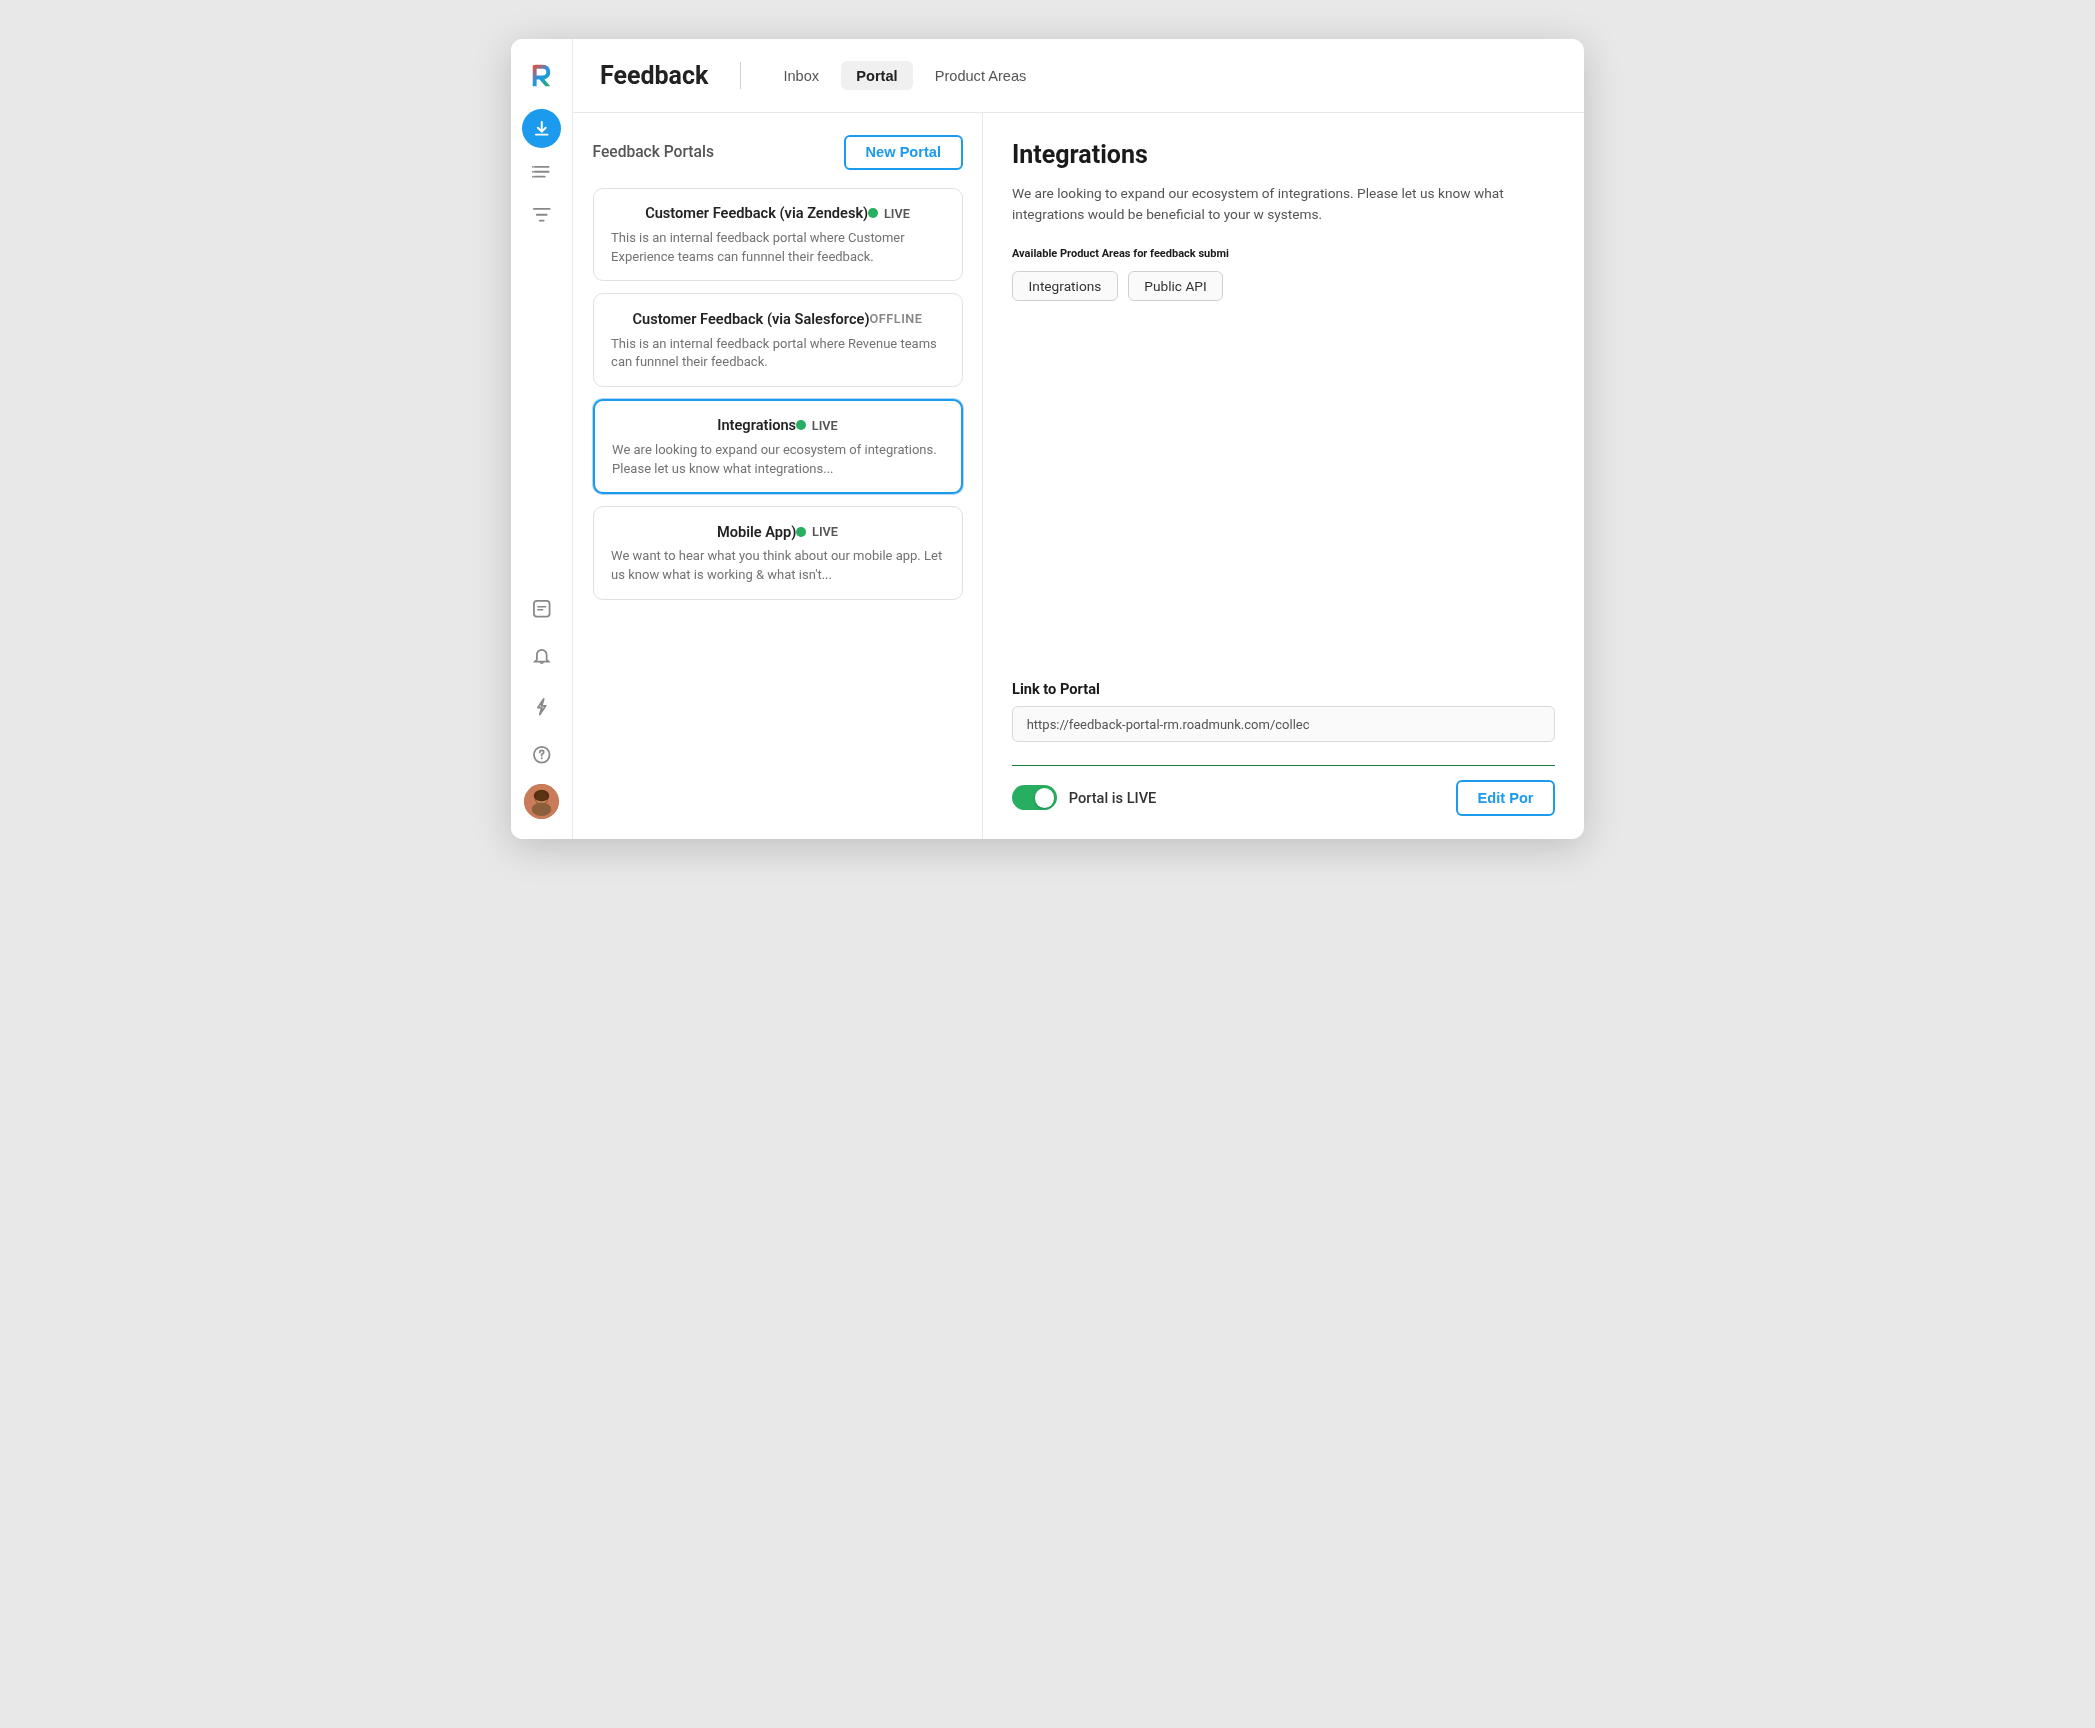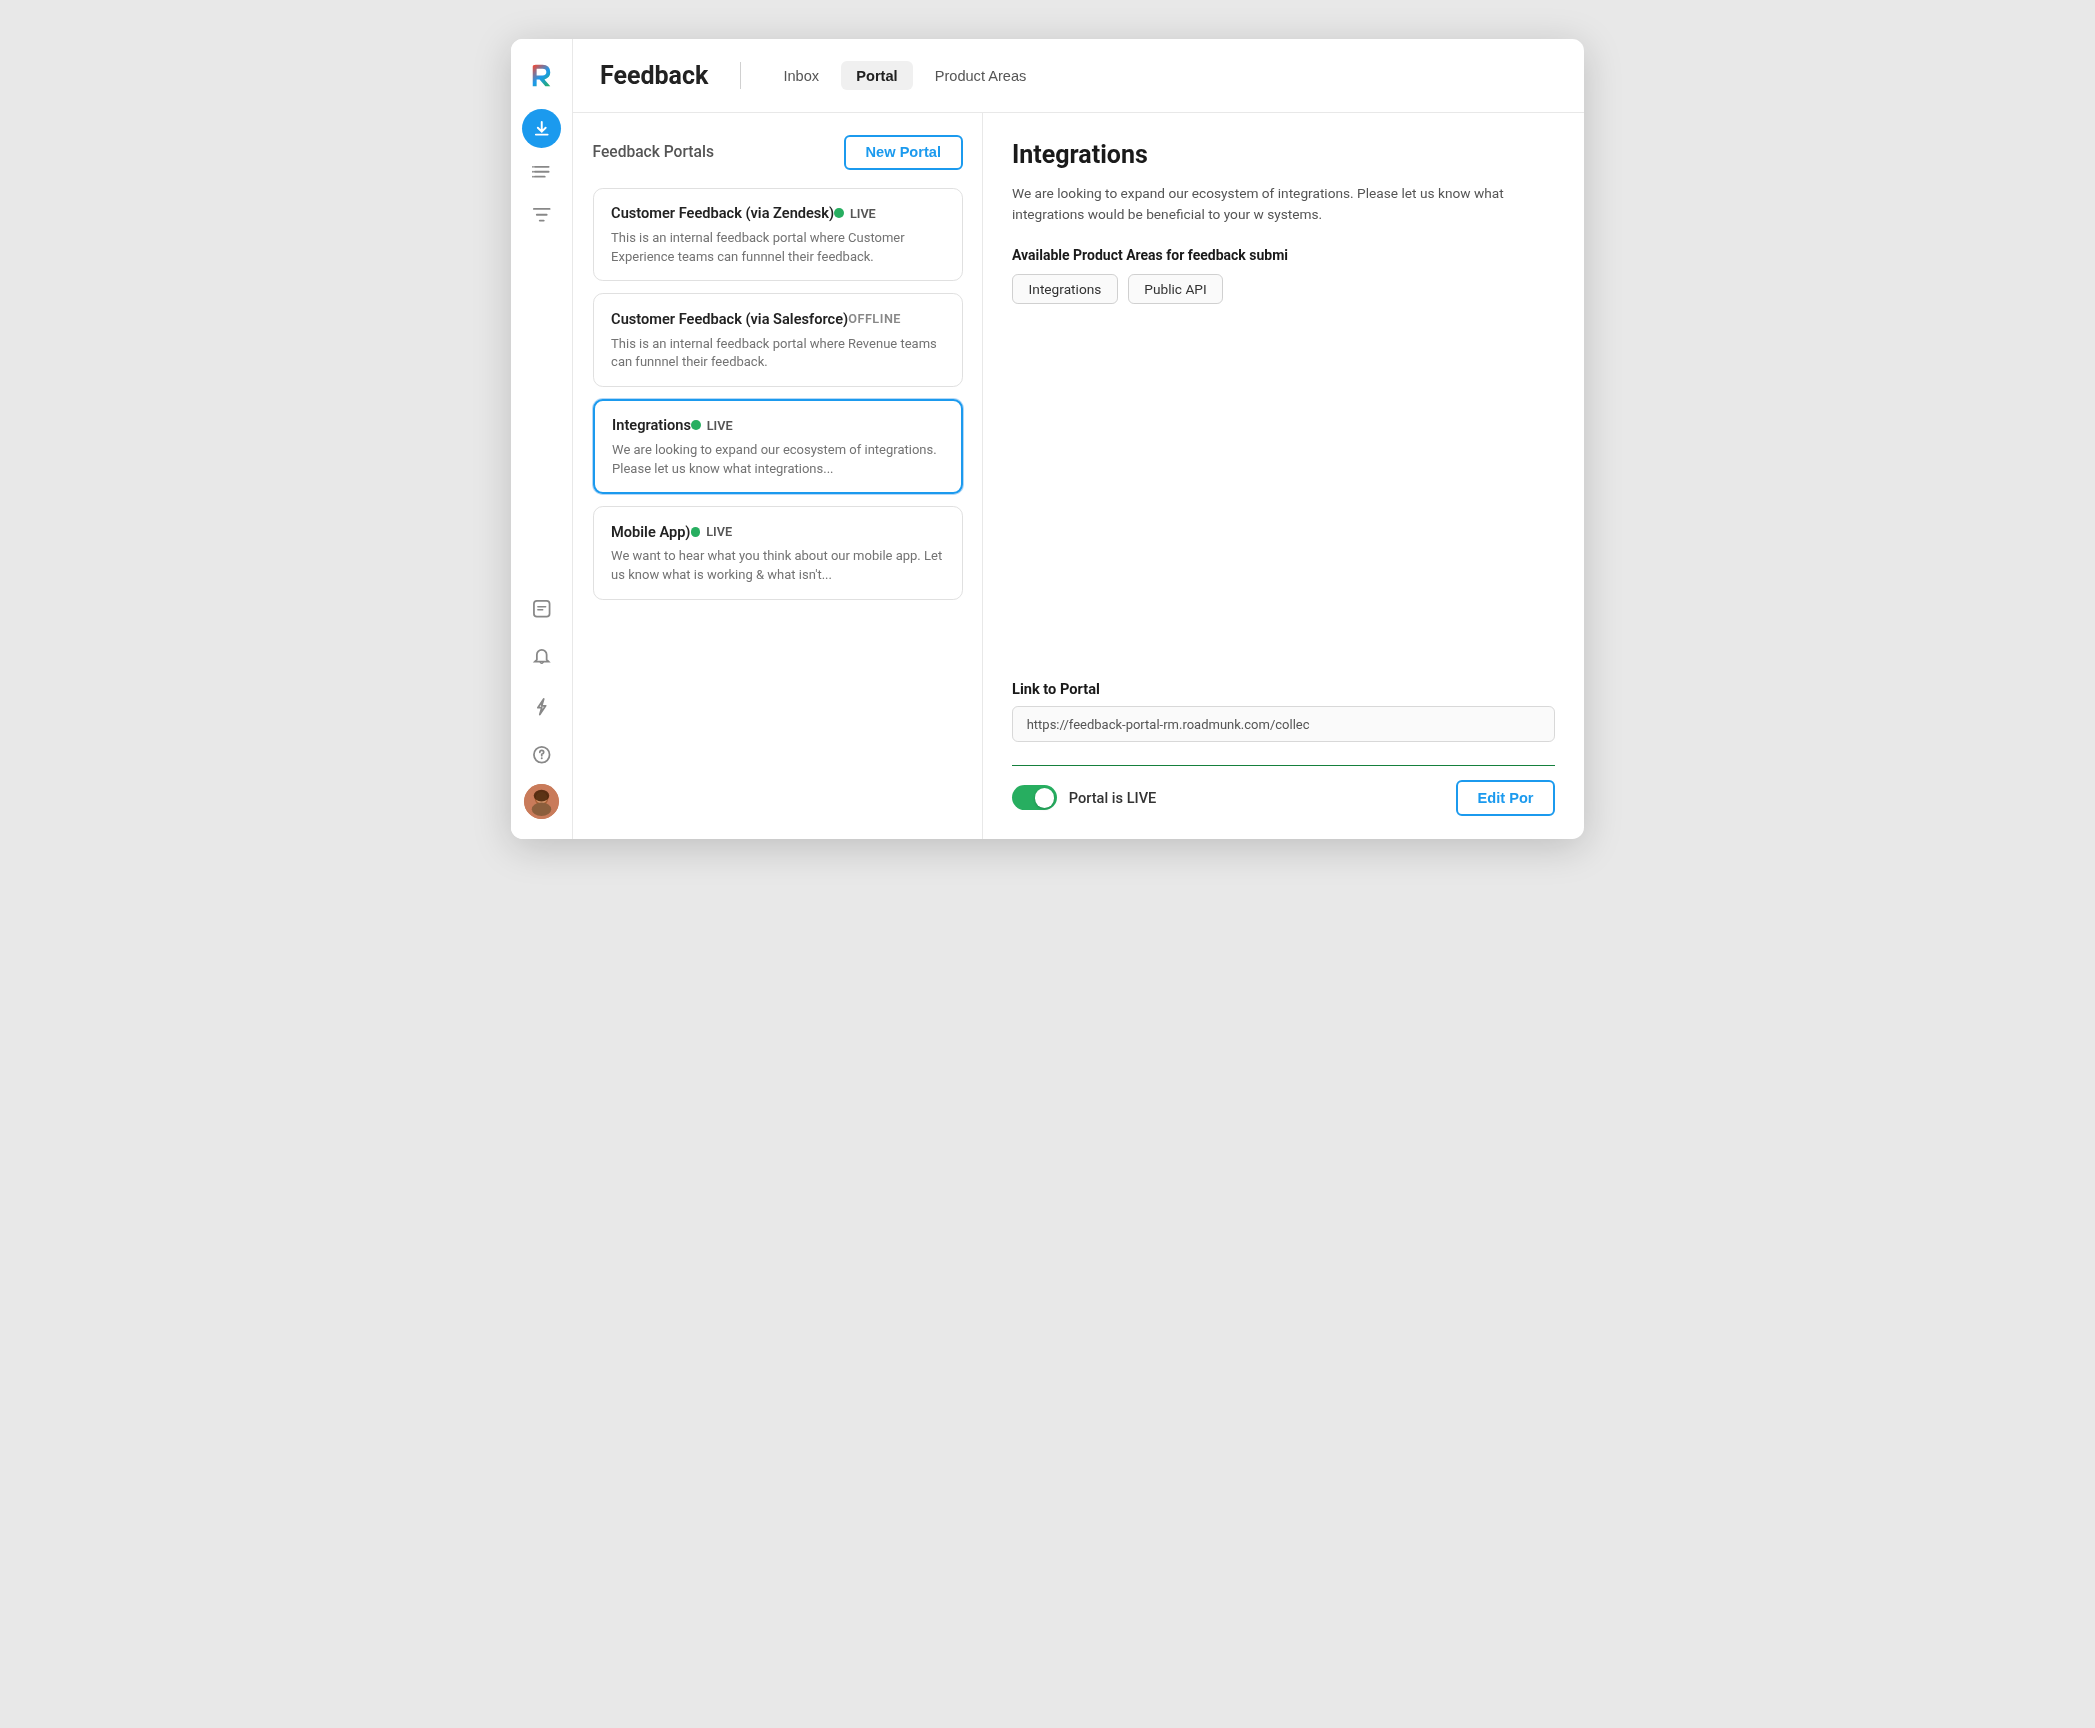--- a/index.html
+++ b/index.html
@@ -178,21 +178,21 @@
       transition: border-color 0.15s, box-shadow 0.15s;
       background: #fff;
     }
     .portal-card.selected {
       border: 2px solid #1b9aee;
       box-shadow: 0 0 0 1px #b3d8f8;
     }
     .portal-card-header {
       display: flex;
       align-items: center;
-      justify-content: flex-start;
+      justify-content: center;
       margin-bottom: 6.8px;
     }
     .portal-card-name {
       font-size: 14.6px;
       font-weight: 600;
       color: #222;
     }
     .status-badge {
       display: flex;
       align-items: center;
@@ -229,21 +229,21 @@
       color: #1a1a1a;
       margin-bottom: 13.7px;
     }
     .detail-desc {
       font-size: 13.7px;
       color: #555;
       line-height: 1.55;
       margin-bottom: 21.5px;
     }
     .detail-section-label {
-      font-size: 14px;
+      font-size: 11px;
       font-weight: 700;
       color: #1a1a1a;
       margin-bottom: 11.7px;
     }
     .tags-row {
       display: flex;
       gap: 9.8px;
       flex-wrap: wrap;
       margin-bottom: 29px;
     }

